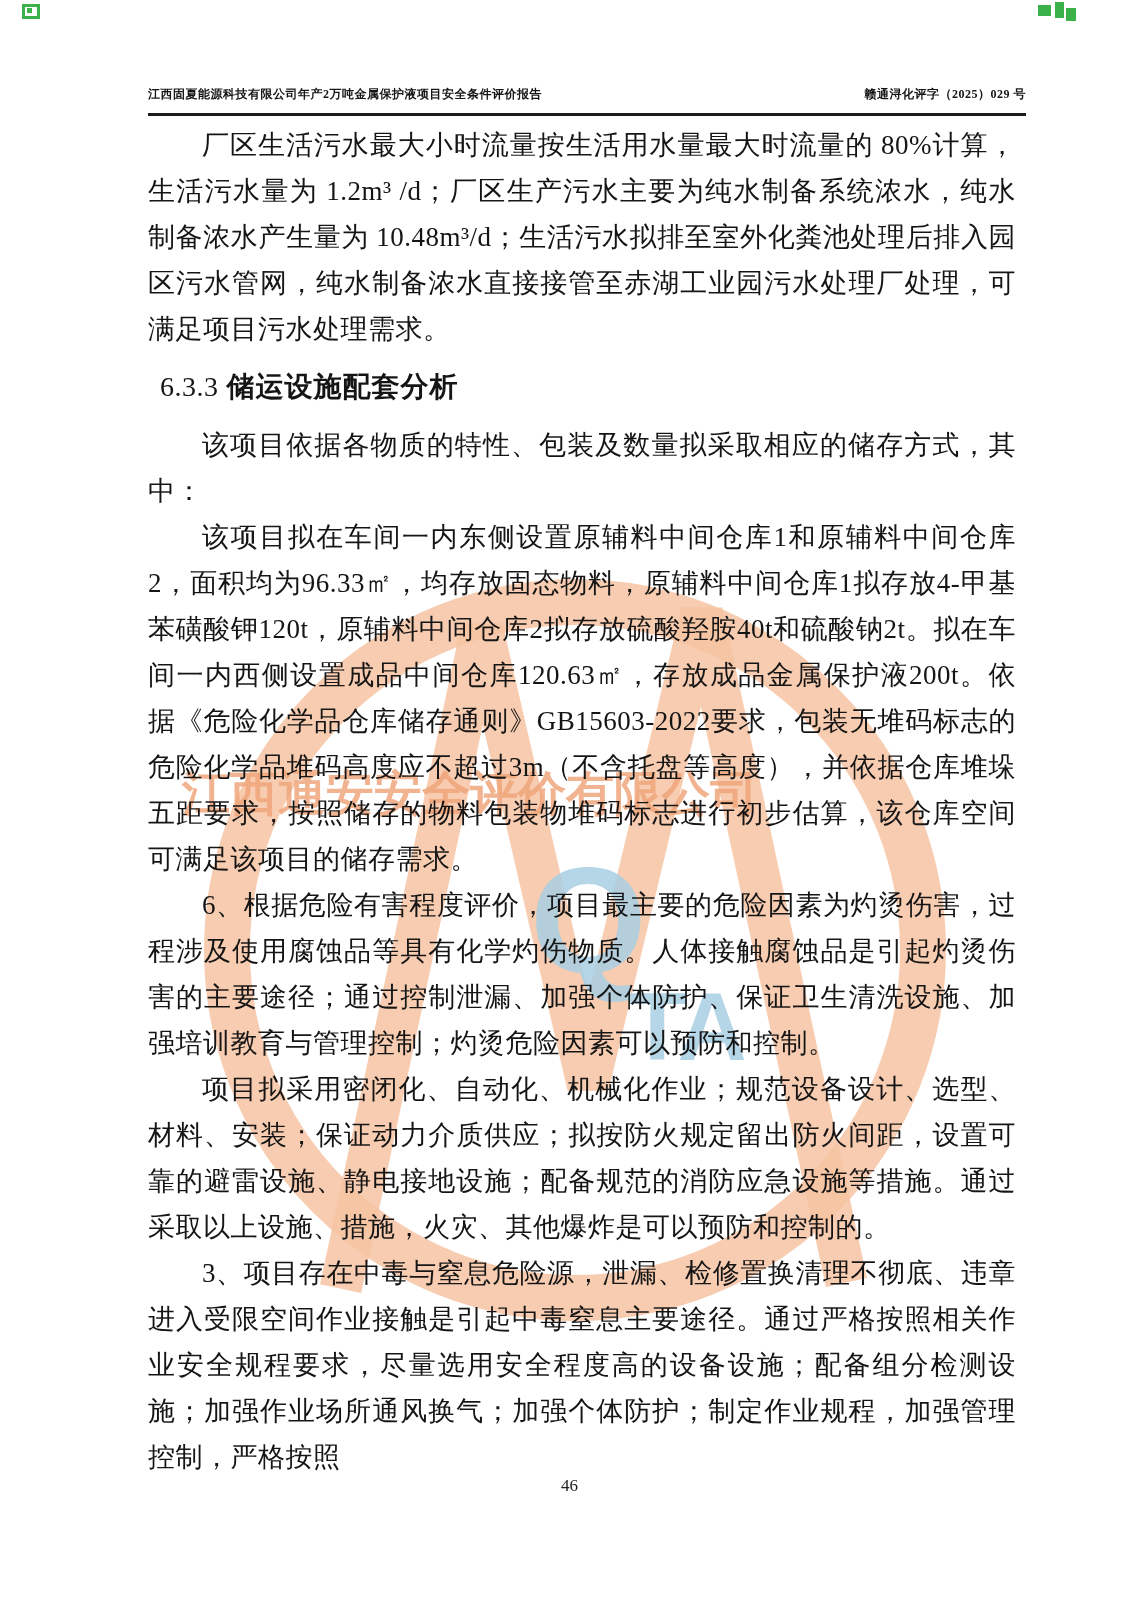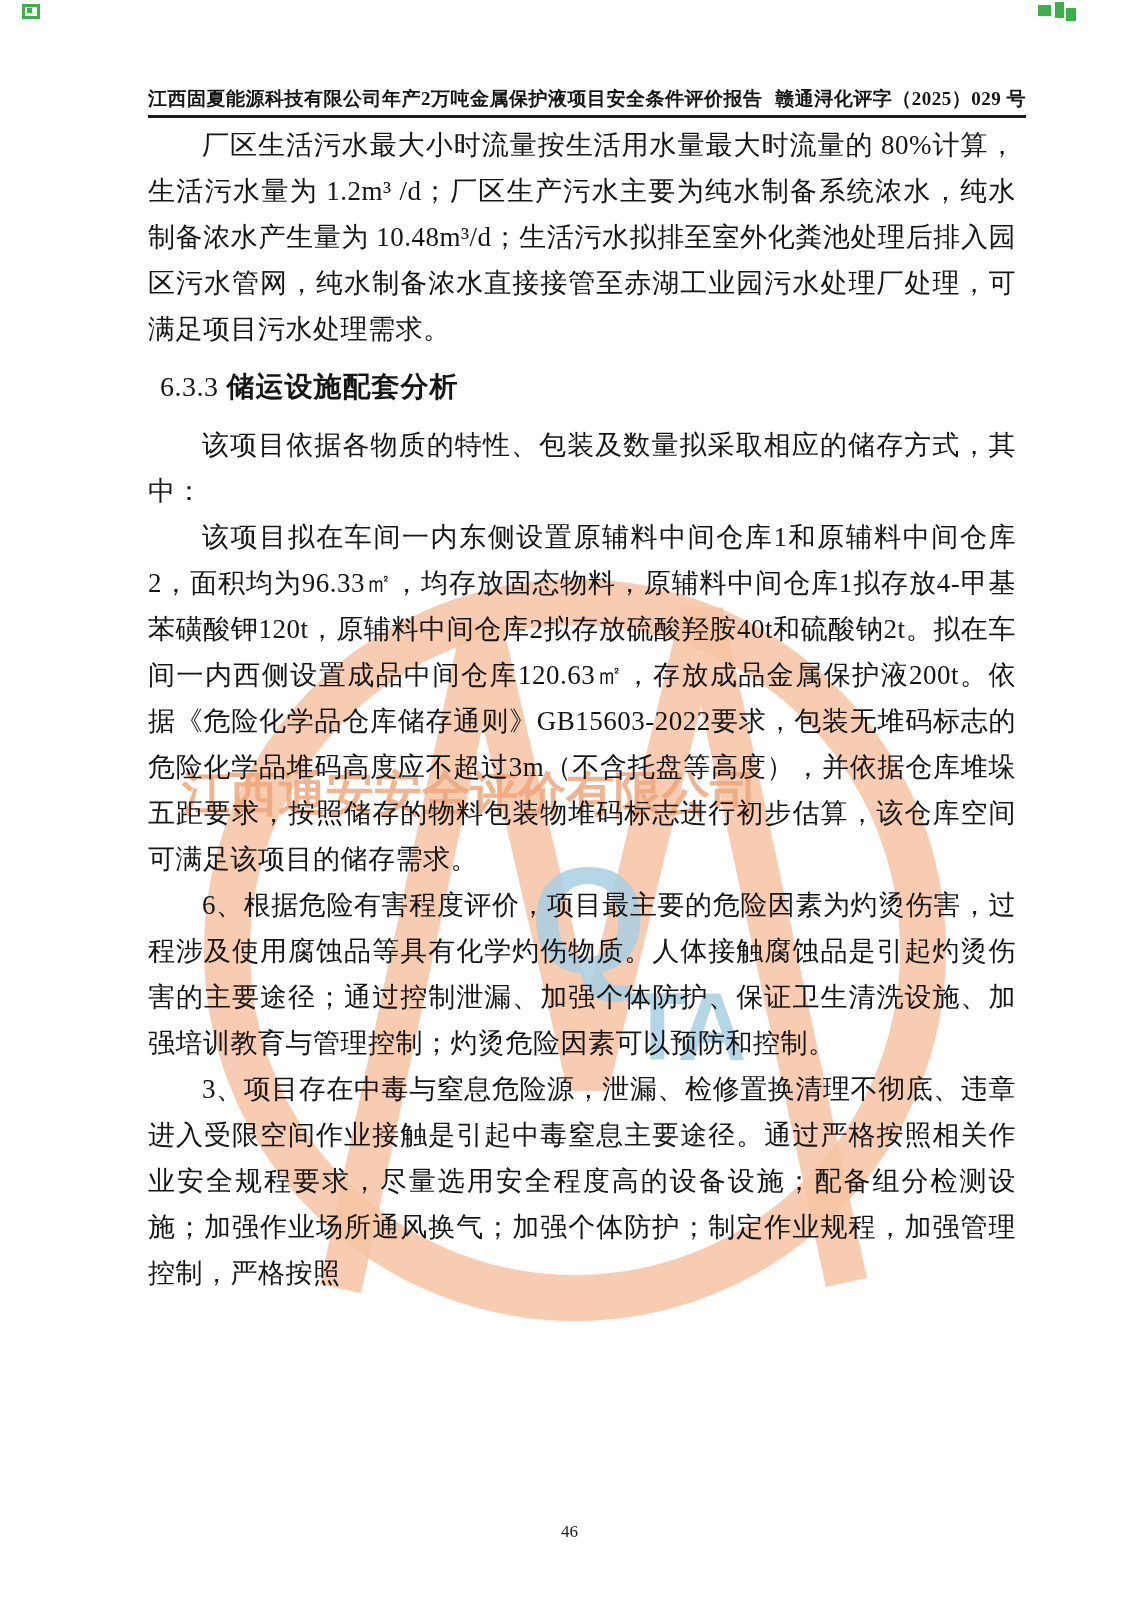--- a/index.html
+++ b/index.html
@@ -26,22 +26,22 @@
 
   
   .corner-mark{position:absolute;}
   .cm-bit{position:absolute;background:#2fae3f;opacity:.95;}
   .cm-outline{position:absolute;border:3px solid #2fae3f;opacity:.95;}
 
   
   .hdr{
     position:absolute;left:148px;top:86px;width:878px;
     display:flex;justify-content:space-between;align-items:flex-end;
-    border-bottom:3px solid #1c1c1c;padding-bottom:3px;
-    font-size:19px;font-weight:600;letter-spacing:.5px;
+    border-bottom:3px solid #1c1c1c;padding-bottom:10px;
+    font-size:12px;font-weight:600;letter-spacing:.5px;
     white-space:nowrap;
   }
   .hdr .doc-no{font-weight:700;}
 
   
   .doc-body{
     position:absolute;left:148px;top:122px;width:868px;
     font-size:27px;line-height:46px;
     text-align:justify;
     letter-spacing:.5px;
@@ -53,21 +53,21 @@
   }
   .doc-body h3 .hnum{font-family:"Liberation Serif","DejaVu Serif",serif;font-weight:400;}
   .doc-body h3 .htxt{
     font-family:"Liberation Sans","DejaVu Sans",sans-serif;
     font-weight:700;margin-left:8px;letter-spacing:1px;
   }
 
   
   .pageno{
     position:absolute;left:8px;right:0;top:1476px;
-    text-align:center;font-size:17px;color:#222;margin-top:46px;
+    text-align:center;font-size:17px;color:#222;
   }
 </style>
 </head>
 <body>
 
 <div class="page">
 
   <div class="watermark">
     <svg class="wm-svg" width="1131" height="1600" viewBox="0 0 1131 1600">
 
@@ -99,18 +99,19 @@
   <main class="doc-body">
     <p>厂区生活污水最大小时流量按生活用水量最大时流量的 80%计算，生活污水量为 1.2m³ /d；厂区生产污水主要为纯水制备系统浓水，纯水制备浓水产生量为 10.48m³/d；生活污水拟排至室外化粪池处理后排入园区污水管网，纯水制备浓水直接接管至赤湖工业园污水处理厂处理，可满足项目污水处理需求。</p>
 
     <h3><span class="hnum">6.3.3</span><span class="htxt">储运设施配套分析</span></h3>
 
     <p>该项目依据各物质的特性、包装及数量拟采取相应的储存方式，其中：</p>
     <p>该项目拟在车间一内东侧设置原辅料中间仓库1和原辅料中间仓库2，面积均为96.33㎡，均存放固态物料，原辅料中间仓库1拟存放4-甲基苯磺酸钾120t，原辅料中间仓库2拟存放硫酸羟胺40t和硫酸钠2t。拟在车间一内西侧设置成品中间仓库120.63㎡，存放成品金属保护液200t。依据《危险化学品仓库储存通则》GB15603-2022要求，包装无堆码标志的危险化学品堆码高度应不超过3m（不含托盘等高度），并依据仓库堆垛五距要求，按照储存的物料包装物堆码标志进行初步估算，该仓库空间可满足该项目的储存需求。</p>
 
 
     <p>6、根据危险有害程度评价，项目最主要的危险因素为灼烫伤害，过程涉及使用腐蚀品等具有化学灼伤物质。人体接触腐蚀品是引起灼烫伤害的主要途径；通过控制泄漏、加强个体防护、保证卫生清洗设施、加强培训教育与管理控制；灼烫危险因素可以预防和控制。</p>
+    <p>项目拟采用密闭化、自动化、机械化作业；规范设备设计、选型、材料、安装；保证动力介质供应；拟按防火规定留出防火间距，设置可靠的避雷设施、静电接地设施；配备规范的消防应急设施等措施。通过采取以上设施、措施，火灾、其他爆炸是可以预防和控制的。</p>
     <p>3、项目存在中毒与窒息危险源，泄漏、检修置换清理不彻底、违章进入受限空间作业接触是引起中毒窒息主要途径。通过严格按照相关作业安全规程要求，尽量选用安全程度高的设备设施；配备组分检测设施；加强作业场所通风换气；加强个体防护；制定作业规程，加强管理控制，严格按照</p>
   </main>
 
   <div class="pageno">46</div>
 
 </div>
 
 </body></html>

